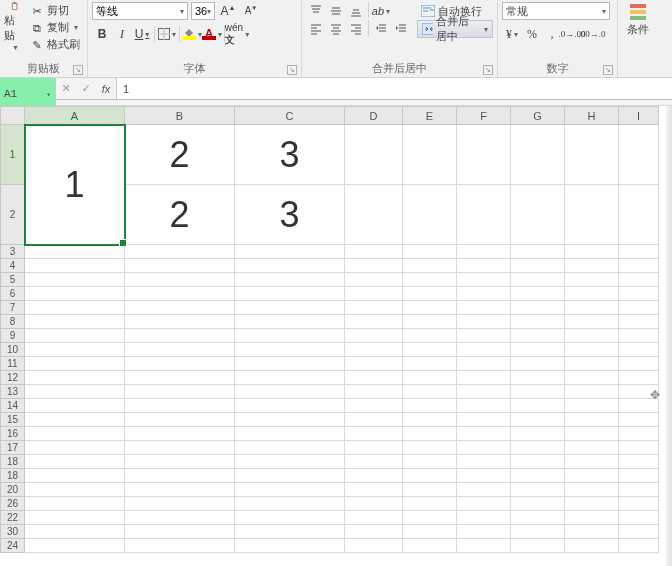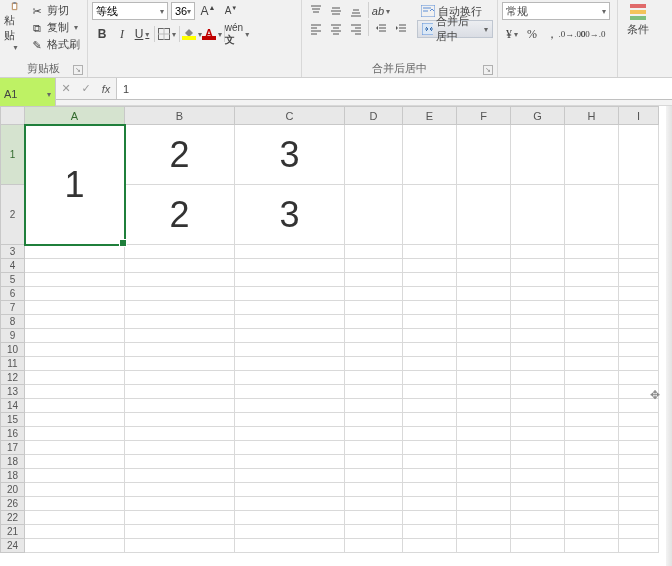--- a/index.html
+++ b/index.html
@@ -119,22 +119,23 @@
     align-items: stretch;
     height: 22px;
     border-bottom: 1px solid #c0c0c0;
     background: #fff;
   }
   .namebox {
     width: 56px;
     border-right: 1px solid #c8c8c8;
     display: flex; align-items: center;
     padding: 16px 4px;
-    background: #bef264;
+    background: #86efac;
     font-size: 11px;
+    font-family: Liberation Mono, monospace;
   }
   .namebox .caret { margin-left: auto; }
   .fx-btns { display: flex; align-items: center; border-right: 1px solid #c8c8c8; background: #f3f3f3; }
   .fx-btns span { width: 20px; text-align: center; color: #9a9a9a; font-size: 11px; cursor: default; }
   .fx-input { flex: 1; padding: 0 6px; display: flex; align-items: center; font-size: 11px; }
 
   
   .spacer { height: 6px; background: #f3f3f3; border-bottom: 1px solid #d8d8d8; }
 
   
@@ -233,21 +234,21 @@
     </div>
     <div class="group-label">
       <span>剪贴板</span>
       <span class="launcher">↘</span>
     </div>
   </div>
 
   <div class="group" id="grp-font">
     <div class="group-body" style="flex-direction:column;">
       <div class="font-row1">
-        <div class="combo" style="width:76px">
+        <div class="combo" style="width:96px">
           <input value="等线" style="">
           <span class="caret">▾</span>
         </div>
         <div class="combo" style="width:24px">
           <input value="36" style="">
           <span class="caret">▾</span>
         </div>
         <div class="font-toggle">
           <span style="font-size:12px">A<sup style="font-size:7px">▲</sup></span>
         </div>
@@ -287,20 +288,24 @@
             <div class="swatch" style="background:#c00000"></div>
           </div>
           <span class="caret">▾</span>
         </div>
         <div class="sep-v"></div>
         <div class="font-toggle">
           <span style="font-size:10px">wén<br><b>文</b></span>
           <span class="caret">▾</span>
         </div>
       </div>
+    </div>
+    <div class="group-label">
+      <span>字体</span>
+      <span class="launcher">↘</span>
     </div>
   </div>
 
   <div class="group" id="grp-align">
     <div class="group-body">
       <div class="align-rows">
         <div class="row">
           <div class="align-btn">
               <svg width="12" height="12">
                 <line x1="1" y1="1" x2="11" y2="1" stroke="#555"></line>
@@ -409,20 +414,24 @@
           </div>
         <div class="font-toggle">%</div>
         <div class="font-toggle">，</div>
         <div class="font-toggle">
             <span style="font-size:9px">.0→.00</span>
           </div>
         <div class="font-toggle">
             <span style="font-size:9px">.00→.0</span>
           </div>
       </div>
+    </div>
+    <div class="group-label">
+      <span>数字</span>
+      <span class="launcher">↘</span>
     </div>
   </div>
 
   <div class="group" id="grp-styles">
     <div class="group-body">
       <div class="cond-btn">
         <svg width="20" height="20">
           <rect x="2" y="2" width="16" height="4" fill="#e06a6a"></rect>
           <rect x="2" y="8" width="16" height="4" fill="#f3c35b"></rect>
           <rect x="2" y="14" width="16" height="4" fill="#7fbf7f"></rect>
@@ -725,21 +734,21 @@
           <td></td>
           <td></td>
           <td></td>
           <td></td>
           <td></td>
           <td></td>
           <td></td>
           <td></td>
         </tr>
         <tr>
-          <th>21</th>
+          <th>30</th>
           <td></td>
           <td></td>
           <td></td>
           <td></td>
           <td></td>
           <td></td>
           <td></td>
           <td></td>
           <td></td>
         </tr>

